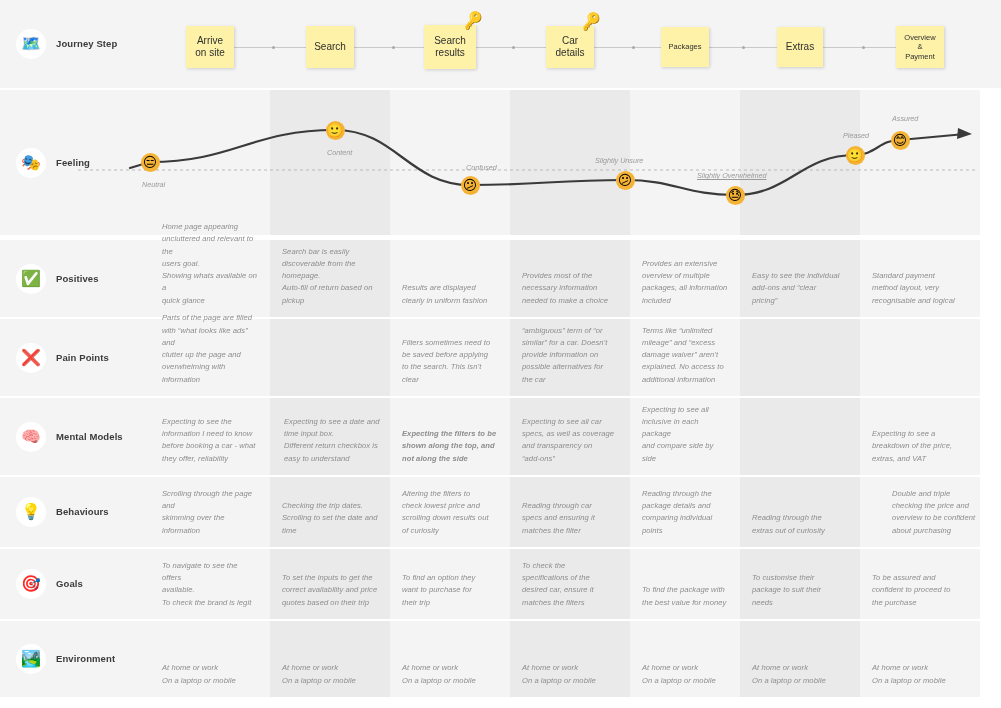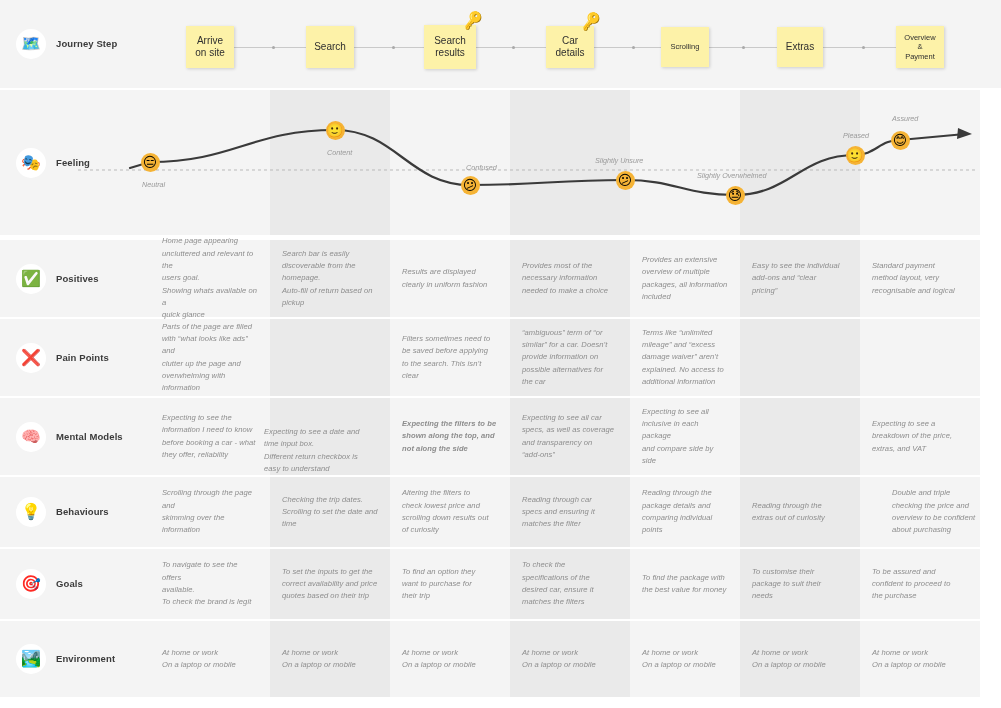--- a/index.html
+++ b/index.html
@@ -29,21 +29,21 @@
   }
   .labeltext{
     font-size:9.5px;font-weight:bold;color:#3b3b3b;letter-spacing:.1px;
     line-height:1.25;
   }
 
   
   .cell{
     position:absolute;top:0;bottom:0;box-sizing:border-box;
     padding:10px 12px 10px 12px;z-index:2;
-    display:flex;align-items:center;
+    display:flex;align-items:flex-end;
   }
   .celltext{
     font-size:7.6px;line-height:1.62;color:#8d8d8d;
     font-style:italic;white-space:pre-line;letter-spacing:.05px;
   }
   .stepline{
     position:absolute;top:47px;height:1px;background:#c9c9c9;z-index:1;
   }
   .stepdot{
     position:absolute;top:45.5px;width:3px;height:3px;border-radius:50%;
@@ -100,21 +100,21 @@
         <div class="stickytxt" style="font-size: 10px; white-space: pre-line;">Search
 results</div>
       </div>
       <div class="keyicon" style="left: 464px; top: 13px;">🔑</div>
       <div class="sticky" style="width: 48px; height: 42px; left: 546px; top: 26px; background: rgb(253, 242, 168);">
         <div class="stickytxt" style="font-size: 10px; white-space: pre-line;">Car
 details</div>
       </div>
       <div class="keyicon" style="left: 582px; top: 14px;">🔑</div>
       <div class="sticky" style="width: 48px; height: 40px; left: 661px; top: 27px; background: rgb(253, 242, 168);">
-        <div class="stickytxt" style="font-size: 7.5px; white-space: pre-line;">Scrolling</div>
+        <div class="stickytxt" style="font-size: 7.5px; white-space: pre-line;">Packages</div>
       </div>
       <div class="sticky" style="width: 46px; height: 40px; left: 777px; top: 27px; background: rgb(253, 242, 168);">
         <div class="stickytxt" style="font-size: 10px; white-space: pre-line;">Extras</div>
       </div>
       <div class="sticky" style="width: 48px; height: 42px; left: 896px; top: 26px; background: rgb(253, 242, 168);">
         <div class="stickytxt" style="font-size: 7.5px; white-space: pre-line;">Overview
 &amp;
 Payment</div>
       </div>
     </div>
@@ -138,21 +138,21 @@
       </svg>
       <div class="emoji" style="left: 140.5px; top: 62.5px; background: rgb(245, 179, 53);">😑</div>
       <div class="emolabel" style="left: 142px; top: 90px;">Neutral</div>
       <div class="emoji" style="left: 325.5px; top: 30.5px; background: rgb(245, 179, 53);">🙂</div>
       <div class="emolabel" style="left: 327px; top: 58px;">Content</div>
       <div class="emoji" style="left: 460.5px; top: 85.5px; background: rgb(245, 179, 53);">😕</div>
       <div class="emolabel" style="left: 466px; top: 73px;">Confused</div>
       <div class="emoji" style="left: 615.5px; top: 80.5px; background: rgb(245, 179, 53);">😕</div>
       <div class="emolabel" style="left: 595px; top: 66px;">Slightly Unsure</div>
       <div class="emoji" style="left: 725.5px; top: 95.5px; background: rgb(245, 179, 53);">😓</div>
-      <div class="emolabel" style="left: 697px; top: 81px;">Slightly Overwhelmed</div>
+      <div class="emolabel" style="left: 697px; top: 81px; text-decoration: underline;">Slightly Overwhelmed</div>
       <div class="emoji" style="left: 845.5px; top: 55.5px; background: rgb(245, 179, 53);">🙂</div>
       <div class="emolabel" style="left: 843px; top: 41px;">Pleased</div>
       <div class="emoji" style="left: 890.5px; top: 40.5px; background: rgb(245, 179, 53);">😊</div>
       <div class="emolabel" style="left: 892px; top: 24px;">Assured</div>
     </div>
     <div class="row" style="top: 240px; height: 77px;">
       <div class="colshade" style="left: 0px; width: 150px; background: rgb(244, 244, 244);"></div>
       <div class="colshade" style="left: 150px; width: 120px; background: rgb(244, 244, 244);"></div>
       <div class="colshade" style="left: 270px; width: 120px; background: rgb(234, 234, 234);"></div>
       <div class="colshade" style="left: 390px; width: 120px; background: rgb(244, 244, 244);"></div>
@@ -257,21 +257,21 @@
       <div class="labelcell">
         <div class="badge">🧠</div>
         <div class="labeltext">Mental Models</div>
       </div>
       <div class="cell" style="left: 150px; width: 120px;">
         <div class="celltext">Expecting to see the
 information I need to know
 before booking a car - what
 they offer, reliability</div>
       </div>
-      <div class="cell" style="left: 252px; width: 120px; margin-top: 28px;">
+      <div class="cell" style="left: 272px; width: 120px; margin-top: 28px;">
         <div class="celltext">Expecting to see a date and
 time input box.
 Different return checkbox is
 easy to understand</div>
       </div>
       <div class="cell" style="left: 390px; width: 120px; font-weight: bold;">
         <div class="celltext">Expecting the filters to be
 shown along the top, and
 not along the side</div>
       </div>

